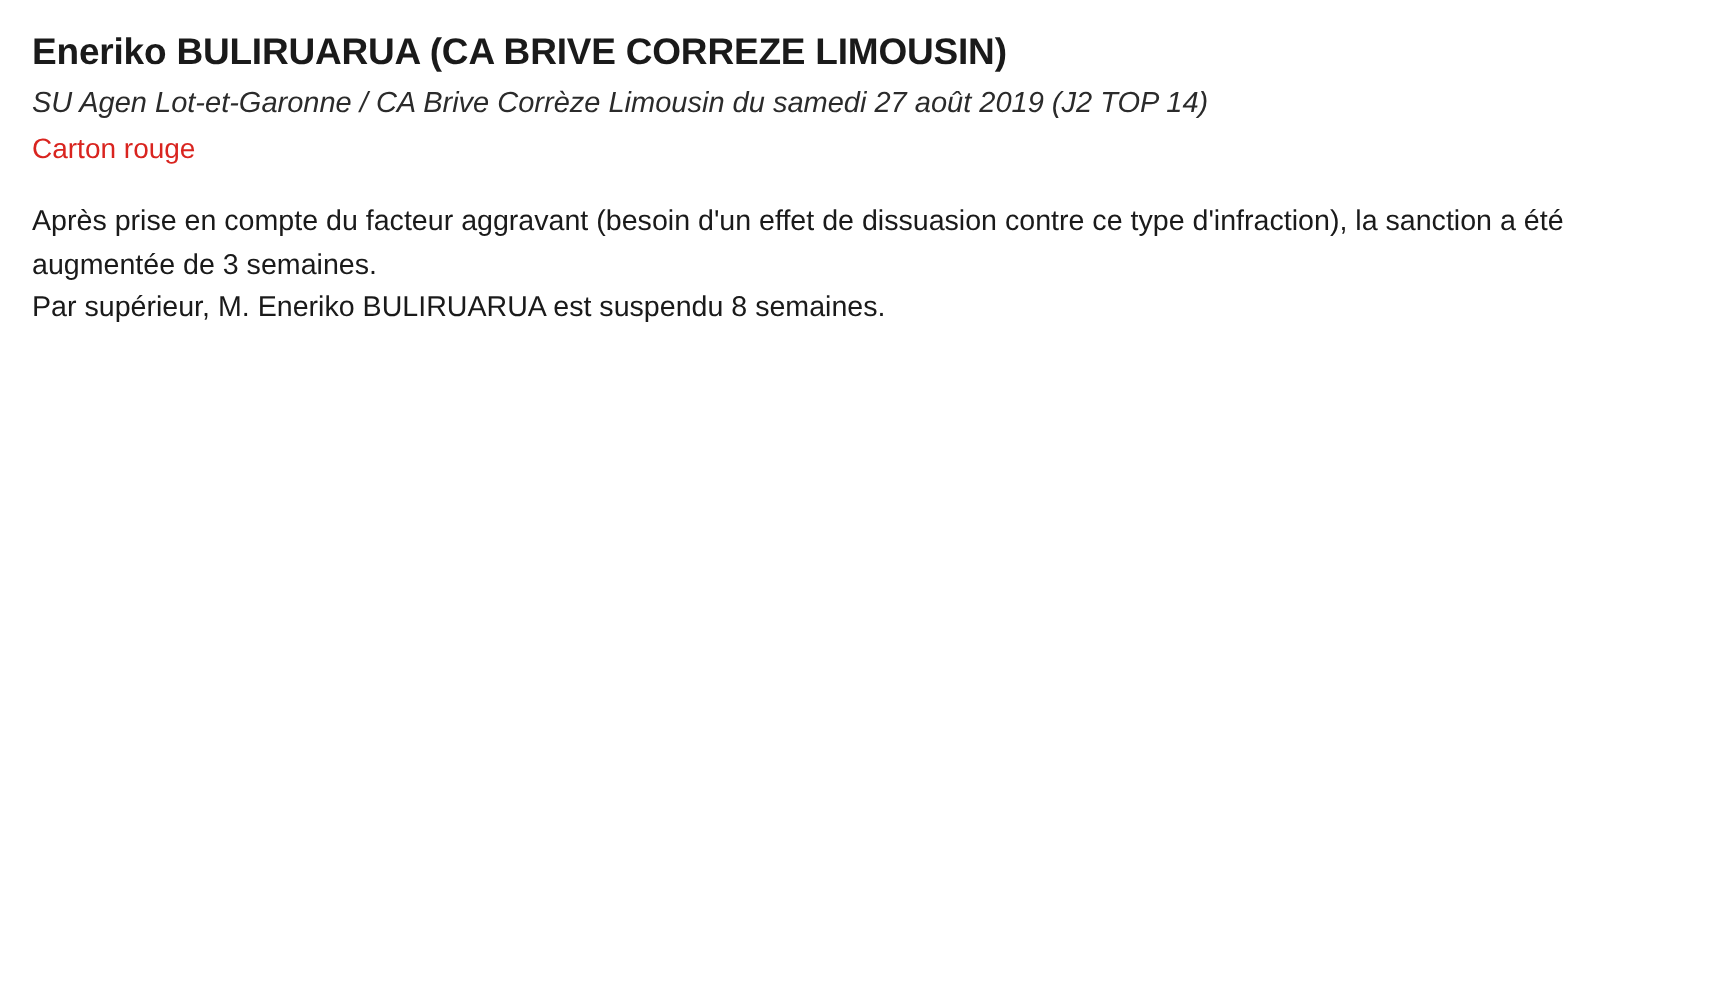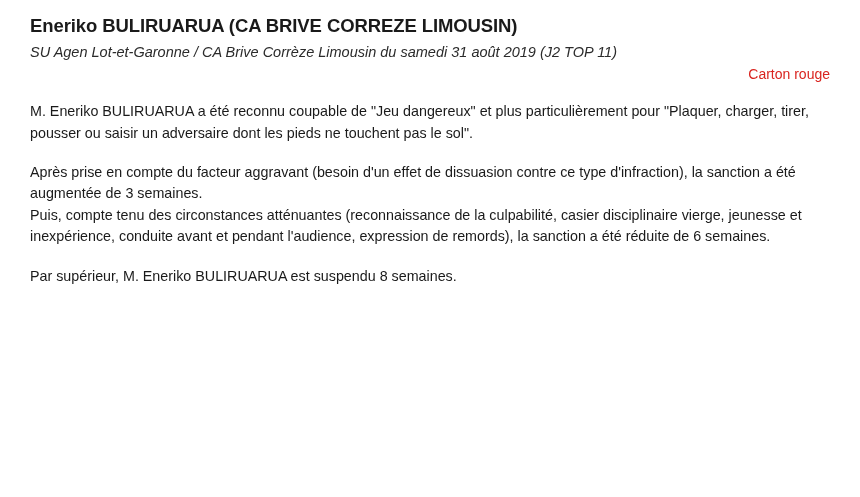--- a/index.html
+++ b/index.html
@@ -12,21 +12,21 @@
     height: 497px;
     font-family: "Liberation Sans", sans-serif;
     color: #1a1a1a;
     overflow: hidden;
   }
   .page {
     position: relative;
     width: 860px;
     height: 497px;
     box-sizing: border-box;
-    padding: 14px 30px 0 30px;
+    padding: 14px 30px 0 16px;
   }
   .doc-title {
     font-size: 18.5px;
     font-weight: bold;
     color: #1a1a1a;
     letter-spacing: -0.1px;
     margin: 0 0 6px 0;
     line-height: 1.25;
   }
   .doc-subtitle {
@@ -34,21 +34,20 @@
     font-style: italic;
     color: #2b2b2b;
     margin: 0 0 3px 0;
     line-height: 1.3;
   }
   .sanction-type {
     font-size: 14px;
     color: #d9241f;
     margin: 0 0 18px 0;
     line-height: 1.3;
-    text-align: right;
   }
   p.body-text {
     font-size: 14.3px;
     color: #1a1a1a;
     line-height: 1.5;
     margin: 0 0 18px 0;
   }
   p.body-text.tight {
     margin-bottom: 0;
   }
@@ -56,28 +55,26 @@
     font-weight: normal;
   }
 </style>
 </head>
 <body>
 
 <div class="page">
 
   <h1 class="doc-title">Eneriko BULIRUARUA (CA BRIVE CORREZE LIMOUSIN)</h1>
 
-  <div class="doc-subtitle">SU Agen Lot-et-Garonne / CA Brive Corrèze Limousin du samedi 31 août 2019 (J2 TOP 11)</div>
+  <div class="doc-subtitle">SU Agen Lot-et-Garonne / CA Brive Corrèze Limousin du samedi 27 août 2019 (J2 TOP 14)</div>
 
   <div class="sanction-type" style="color: rgb(217, 36, 31);">Carton rouge</div>
 
-  <p class="body-text">M. Eneriko BULIRUARUA a été reconnu coupable de "Jeu dangereux" et plus particulièrement pour "Plaquer, charger, tirer, pousser ou saisir un adversaire dont les pieds ne touchent pas le sol".</p>
 
 
   <p class="body-text tight">Après prise en compte du facteur aggravant (besoin d'un effet de dissuasion contre ce type d'infraction), la sanction a été augmentée de 3 semaines.</p>
 
-  <p class="body-text">Puis, compte tenu des circonstances atténuantes (reconnaissance de la culpabilité, casier disciplinaire vierge, jeunesse et inexpérience, conduite avant et pendant l'audience, expression de remords), la sanction a été réduite de 6 semaines.</p>
 
   <p class="body-text"><span>Par supérieur, </span><span class="strong">M. Eneriko BULIRUARUA est suspendu 8 semaines</span><span>.</span></p>
 
 
 
 </div>
 
 </body></html>

